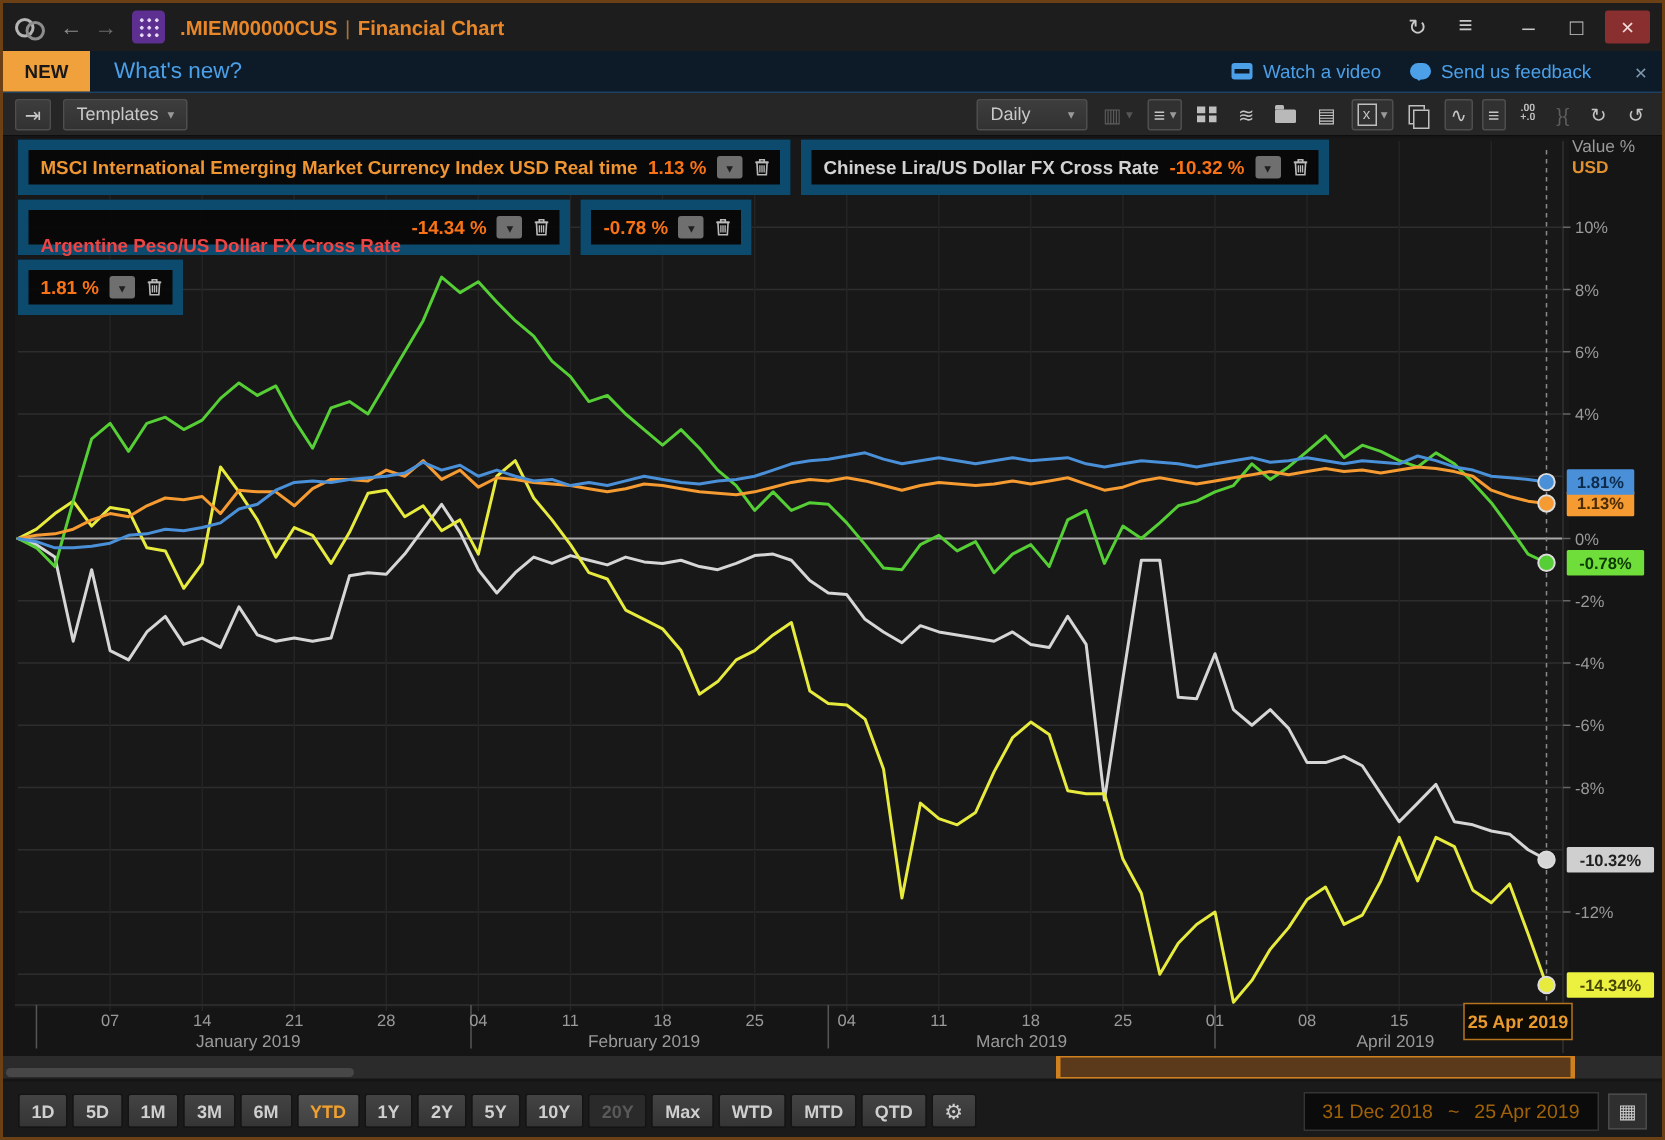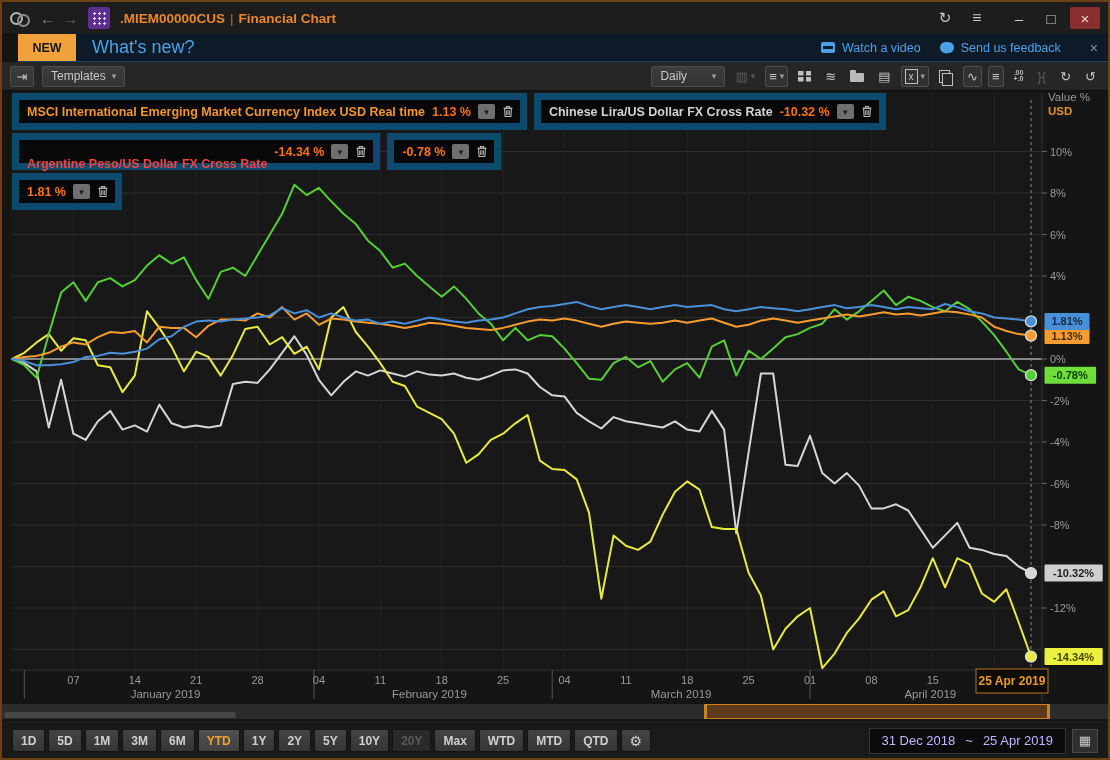--- a/index.html
+++ b/index.html
@@ -17,25 +17,25 @@
   .app-icon{width:22px;height:22px;border-radius:3px;background:#5c2f91;position:relative;flex:0 0 auto;}
   .app-icon::after{content:"";position:absolute;inset:4px;background-image:radial-gradient(#e9dcf6 1px,transparent 1.3px);background-size:5px 5px;}
   .tb-title{font-size:13.5px;font-weight:bold;color:#e8872a;white-space:nowrap;}
   .tb-title .sep{color:#a8733a;font-weight:normal;padding:0 5px;}
   .tb-winbtns{margin-left:auto;display:flex;align-items:center;gap:6px;}
   .wb{width:26px;height:22px;display:flex;align-items:center;justify-content:center;color:#c8c8c8;font-size:15px;background:transparent;border:none;font-family:inherit;}
   .wb.menu{font-size:16px;margin-right:10px;}
   .wb.close{background:#8a2f2f;border-radius:2px;color:#f0d8d8;width:30px;}
 
   
-  #notifbar{position:absolute;top:32px;left:16px;right:0;height:27px;background:#0d1b29;
+  #notifbar{position:absolute;top:32px;left:0;right:0;height:27px;background:#0d1b29;
             border-bottom:1px solid #1d4063;display:flex;align-items:center;}
   .new-tab{width:58px;height:27px;background:#f1a13b;color:#181818;font-weight:bold;font-size:12.5px;
            display:flex;align-items:center;justify-content:center;}
-  .whats-new{color:#4ba0e8;font-size:18px;margin-left:16px;}
+  .whats-new{color:#4ba0e8;font-size:15px;margin-left:16px;}
   .notif-right{margin-left:auto;display:flex;align-items:center;gap:7px;padding-right:4px;color:#4ba0e8;font-size:12.5px;}
   .film-icon{width:14px;height:11px;background:#4ba0e8;border-radius:2px;position:relative;}
   .film-icon::after{content:"";position:absolute;left:2px;right:2px;top:4px;height:3px;background:#0d1b29;}
   .bubble-icon{width:14px;height:11px;background:#4ba0e8;border-radius:6px;position:relative;margin-left:12px;}
   .bubble-icon::after{content:"";position:absolute;bottom:-4px;left:3px;border:3px solid transparent;border-top-color:#4ba0e8;}
   .notif-close{color:#7f98ad;font-size:14px;margin-left:16px;background:none;border:none;font-family:inherit;}
 
   
   #toolbar{position:absolute;top:60px;left:0;right:0;height:28px;background:#262626;border-bottom:1px solid #0e0e0e;
            display:flex;align-items:center;padding:0 8px;gap:8px;}
@@ -85,21 +85,21 @@
   
   #periodbar{position:absolute;left:0;right:0;top:719px;height:39px;background:#1a1a1a;display:flex;
              align-items:center;padding:0 10px;gap:3px;z-index:2;}
   .pbtn{height:23px;min-width:30px;padding:0 8px;background:linear-gradient(#434343,#353535);border:1px solid #141414;
         color:#cfcfcf;font-size:12px;font-weight:bold;border-radius:2px;display:flex;align-items:center;justify-content:center;font-family:inherit;}
   .pbtn.active{color:#f0a030;background:linear-gradient(#505050,#414141);}
   .pbtn.disabled{color:#595959;background:#2a2a2a;}
   .pbtn.gear{font-size:14px;font-weight:normal;}
   .daterange{margin-left:auto;display:flex;align-items:center;gap:6px;}
   .dr-box{height:24px;background:#0b0b0b;border:1px solid #353535;display:flex;align-items:center;gap:10px;
-          padding:0 12px;font-size:13px;color:#c4b5fd;}
+          padding:0 12px;font-size:13px;color:#a16207;}
   .dr-cal{width:26px;height:24px;background:#2f2f2f;border:1px solid #4a4a4a;display:flex;align-items:center;
           justify-content:center;color:#c9c9c9;font-size:13px;font-family:inherit;}
 </style>
 </head>
 <body>
 
 <div id="app">
 
   <div id="chart-holder">
       <svg xmlns="http://www.w3.org/2000/svg" width="1110" height="760" viewBox="0 0 1110 760" style="position:absolute;inset:0">

